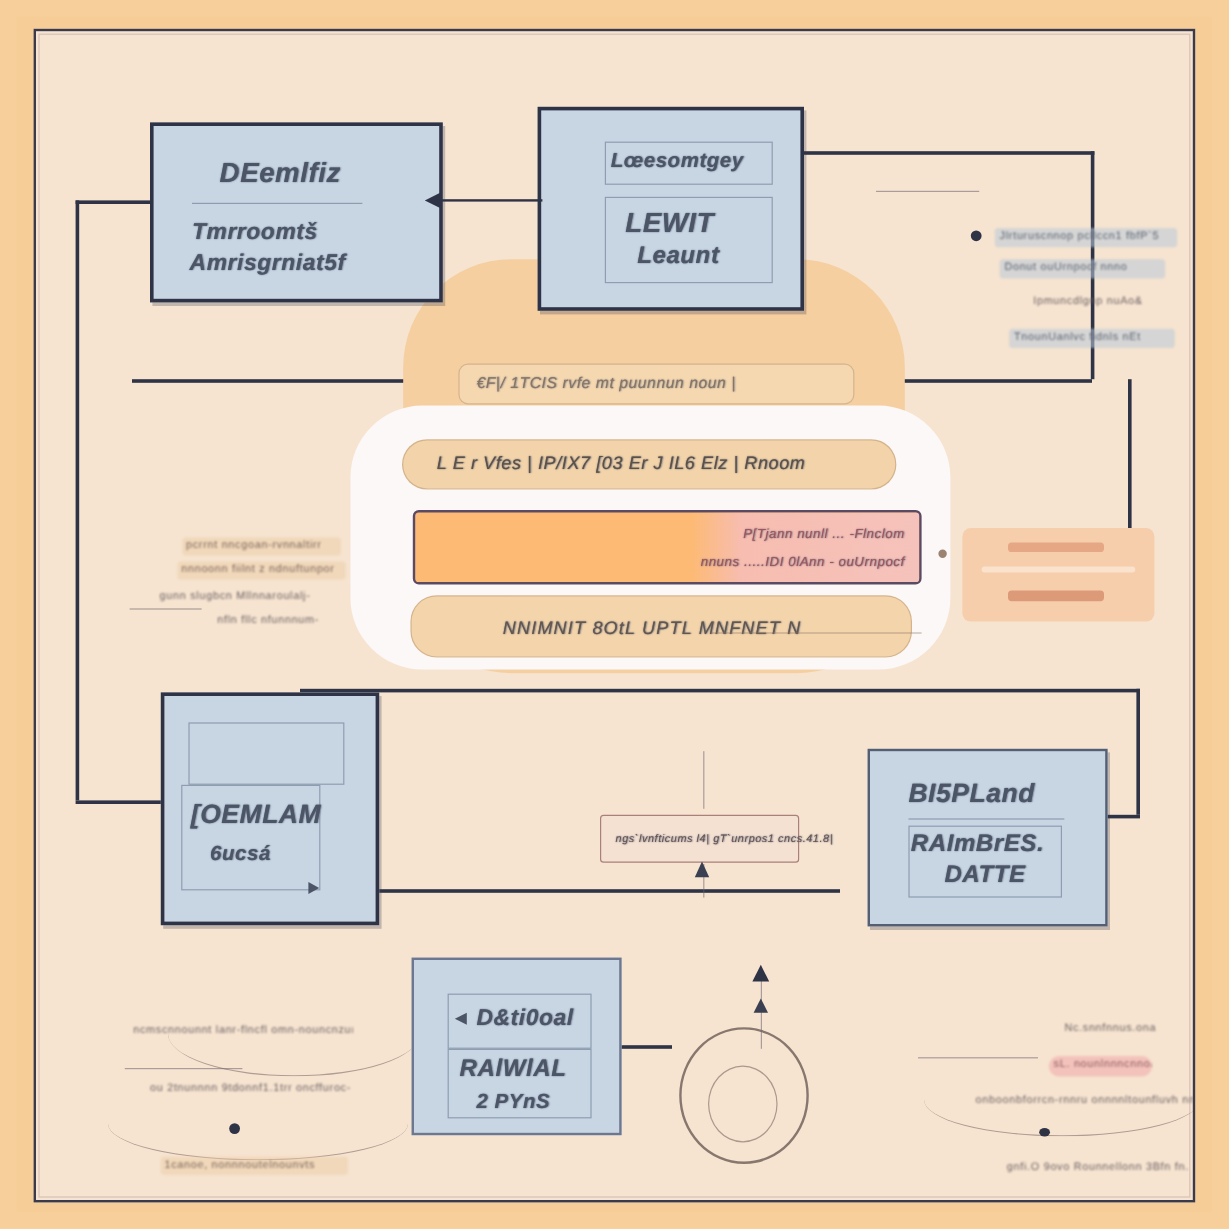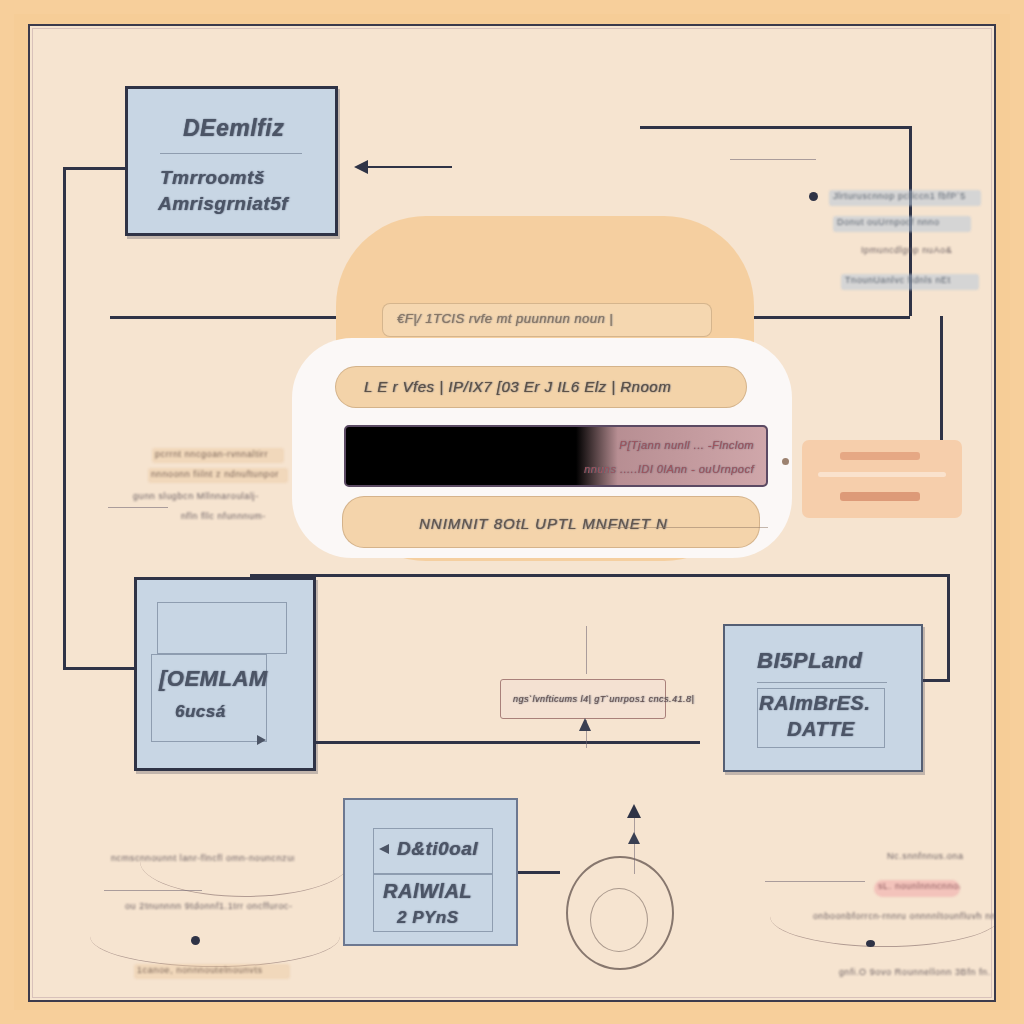--- a/index.html
+++ b/index.html
@@ -97,21 +97,21 @@
   }
   .tanbar{
     position:absolute;
     background:#f3d3a9;
     border-radius:26px;
     border:1px solid rgba(176,140,100,.45);
     box-sizing:border-box;
   }
   .inputbar{
     position:absolute;
-    background:#000000;
+    background:#fdba74;
     border:2px solid #5b4a63;
     border-radius:5px;
     box-sizing:border-box;
     overflow:hidden;
   }
   .inputbar .pinkzone{
     position:absolute;right:0;top:0;bottom:0;width:190px;
     background:linear-gradient(90deg,rgba(245,200,205,0) 0%,rgba(245,190,196,.75) 22%,rgba(244,196,200,.85) 100%);
   }
   .pinkbox{
@@ -198,27 +198,34 @@
       <div class="pinkzone"></div>
       <div class="blurtext" style="right:12px;top:12px;font-size:11px;font-weight:normal;color:#a4545c;filter:blur(.6px);">P[Tjann  nunll ... -Flnclom</div>
       <div class="blurtext" style="right:12px;top:36px;font-size:11px;font-weight:normal;color:#a4545c;filter:blur(.6px);">nnuns .....IDI 0lAnn - ouUrnpocf</div>
     </div>
 
     <div class="tanbar" style="left:312px;top:470px;width:418px;height:52px;background:#f4d4ab;border-radius:22px;">
       <div class="blurtext" style="left:76px;top:18px;font-size:15px;font-weight:normal;color:#63564c;letter-spacing:1px;filter:blur(.45px);">NNIMNIT 8OtL  UPTL  MNFNET N</div>
       <div class="rule" style="left:250px;top:30px;width:175px;background:#8b7462;opacity:.5;"></div>
     </div>
 
-    <div class="nodebox" style="left:95px;top:60px;width:213px;height:150px;">
+    <div class="nodebox" style="left:95px;top:76px;width:244px;height:150px;">
       <div class="blurtext" style="left:55px;top:26px;font-size:23px;">DEemlfiz</div>
       <div class="rule" style="left:32px;top:64px;width:142px;"></div>
       <div class="blurtext" style="left:32px;top:78px;font-size:19px;">Tmrroomtš</div>
       <div class="blurtext" style="left:30px;top:104px;font-size:19px;">Amrisgrniat5f</div>
     </div>
 
+    <div class="nodebox" style="left:418px;top:63px;width:222px;height:170px;">
+      <div class="inner" style="left:53px;top:26px;width:140px;height:36px;"></div>
+      <div class="blurtext" style="left:58px;top:32px;font-size:17px;">Lœesomtgey</div>
+      <div class="inner" style="left:53px;top:72px;width:140px;height:72px;"></div>
+      <div class="blurtext" style="left:70px;top:80px;font-size:23px;">LEWIT</div>
+      <div class="blurtext" style="left:80px;top:110px;font-size:20px;">Leaunt</div>
+    </div>
 
     <div class="conn h" style="left:332px;top:140px;width:90px;height:2px;"></div>
     <div class="arrowhead" style="left:324px;top:134px;border-top:7px solid transparent;border-bottom:7px solid transparent;border-right:14px solid #2f3346;"></div>
 
     <div class="nodebox" style="left:104px;top:551px;width:182px;height:194px;">
       <div class="inner" style="left:20px;top:22px;width:130px;height:52px;"></div>
       <div class="inner" style="left:14px;top:74px;width:116px;height:88px;"></div>
       <div class="blurtext" style="left:22px;top:86px;font-size:22px;">[OEMLAM</div>
       <div class="blurtext" style="left:38px;top:122px;font-size:17px;">6ucsá</div>
       <div class="arrowhead" style="left:120px;top:155px;border-top:5px solid transparent;border-bottom:5px solid transparent;border-left:9px solid #4c5566;"></div>

